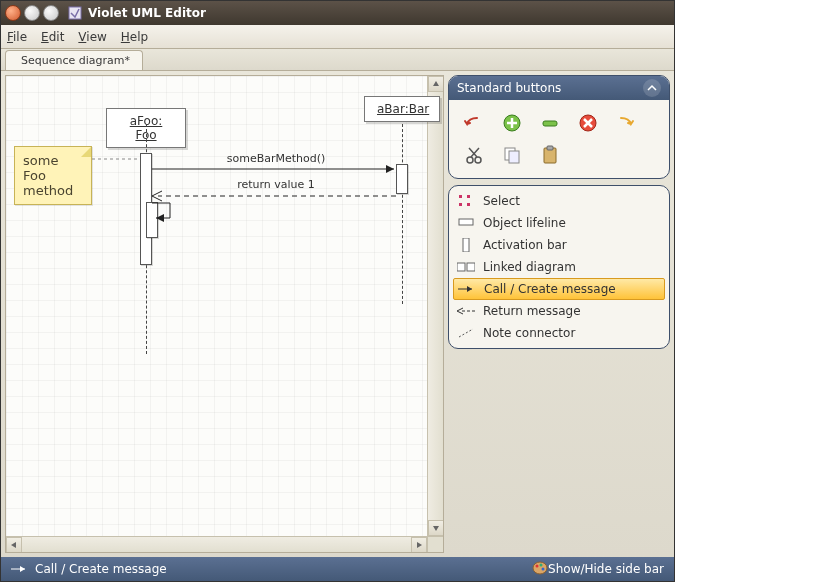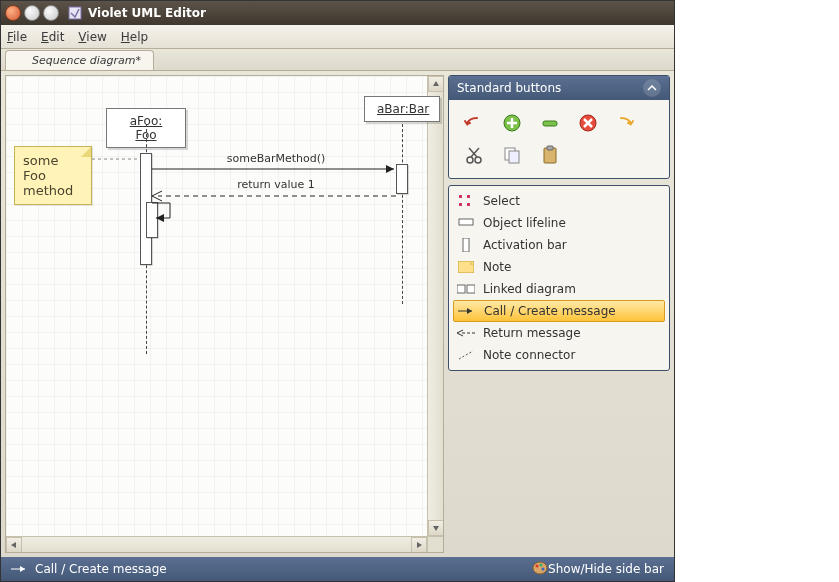--- a/index.html
+++ b/index.html
@@ -14,32 +14,32 @@
 .title-icon { width:14px;height:14px;margin:0 6px;display:inline-block;}
 .title-text { font-weight:bold; font-size:12px; }
 
 
 .menubar { height: 24px; background: linear-gradient(#f5f2eb,#e6e1d5); border-bottom:1px solid #b5ad99; display:flex; align-items:center; padding:0 6px; color:#3a3a3a;}
 .menubar .menuitem { margin-right:14px; font-size:12px; cursor:default; }
 .menuitem u { text-decoration: underline; }
 
 
 .tabstrip { height:22px; background: linear-gradient(#e9e6da,#ddd9cc); border-bottom:1px solid #b5ad99; display:flex; align-items:flex-end; padding-left:4px;}
-.tab { background:#f7f5ee; border:1px solid #b5ad99; border-bottom:none; border-radius:4px 4px 0 0; padding:3px 12px 3px 26px; font-size:11px; color:#3a3a3a;font-style:italic;}
+.tab { background:#f7f5ee; border:1px solid #b5ad99; border-bottom:none; border-radius:4px 4px 0 0; padding:3px 12px 3px 15px; font-size:11px; color:#3a3a3a;}
 
 
 .workarea { flex:1; display:flex; min-height:0; background: linear-gradient(#e9e6da,#ddd9cc); }
 .canvas-wrap { flex:1; margin:4px; border:1px solid #b5ad99; background:#fcfcfa; position:relative; overflow:hidden;}
 .grid { position:absolute; inset:0;
   background-image: linear-gradient(to right, rgba(0,0,0,0.04) 1px, transparent 1px),
                     linear-gradient(to bottom, rgba(0,0,0,0.04) 1px, transparent 1px);
   background-size: 16px 16px;
 }
 .sidebar { width:222px; margin:4px 4px 4px 0; display:flex; flex-direction:column; gap:6px;}
-.panel { border:1px solid #3e4f6a; border-radius:3px; overflow:hidden; background:#f7f5ef;text-align:center;}
+.panel { border:1px solid #3e4f6a; border-radius:10px; overflow:hidden; background:#f7f5ef;text-align:center;}
 .panel-head { height:24px; background: linear-gradient(#5b7092,#445977); color:#fff; display:flex; align-items:center; justify-content:space-between; padding:0 8px; font-size:12px;}
 .collapse { width:18px;height:18px;border-radius:9px;background:rgba(255,255,255,0.15); display:flex;align-items:center;justify-content:center;}
 .collapse svg { display:block;}
 .panel-body { padding:8px; }
 
 
 .btn-grid { display:grid; grid-template-columns: repeat(5, 34px); grid-auto-rows:30px; gap:2px 4px; }
 .btn-grid .tbtn { display:flex;align-items:center;justify-content:center; border-radius:3px;}
 
 
@@ -258,29 +258,20 @@
 
           <div class="tool-item">
             <span class="tool-icon">
                 <svg width="10" height="14">
                   <rect x="2" y="0" width="6" height="14" fill="#fff" stroke="#666"></rect>
                 </svg>
               </span>
             <span>Activation bar</span>
           </div>
 
-          <div class="tool-item">
-            <span class="tool-icon">
-                <svg width="16" height="12">
-                  <rect x="0" y="0" width="16" height="12" fill="#ffe08a" stroke="#c7a23a"></rect>
-                  <path d="M12 0 L16 4 L12 4 Z" fill="#e8c766"></path>
-                </svg>
-              </span>
-            <span>Note</span>
-          </div>
 
           <div class="tool-item">
             <span class="tool-icon">
                 <svg width="18" height="12">
                   <rect x="0" y="2" width="8" height="8" fill="#fff" stroke="#666"></rect>
                   <rect x="10" y="2" width="8" height="8" fill="#fff" stroke="#666"></rect>
                 </svg>
               </span>
             <span>Linked diagram</span>
           </div>

